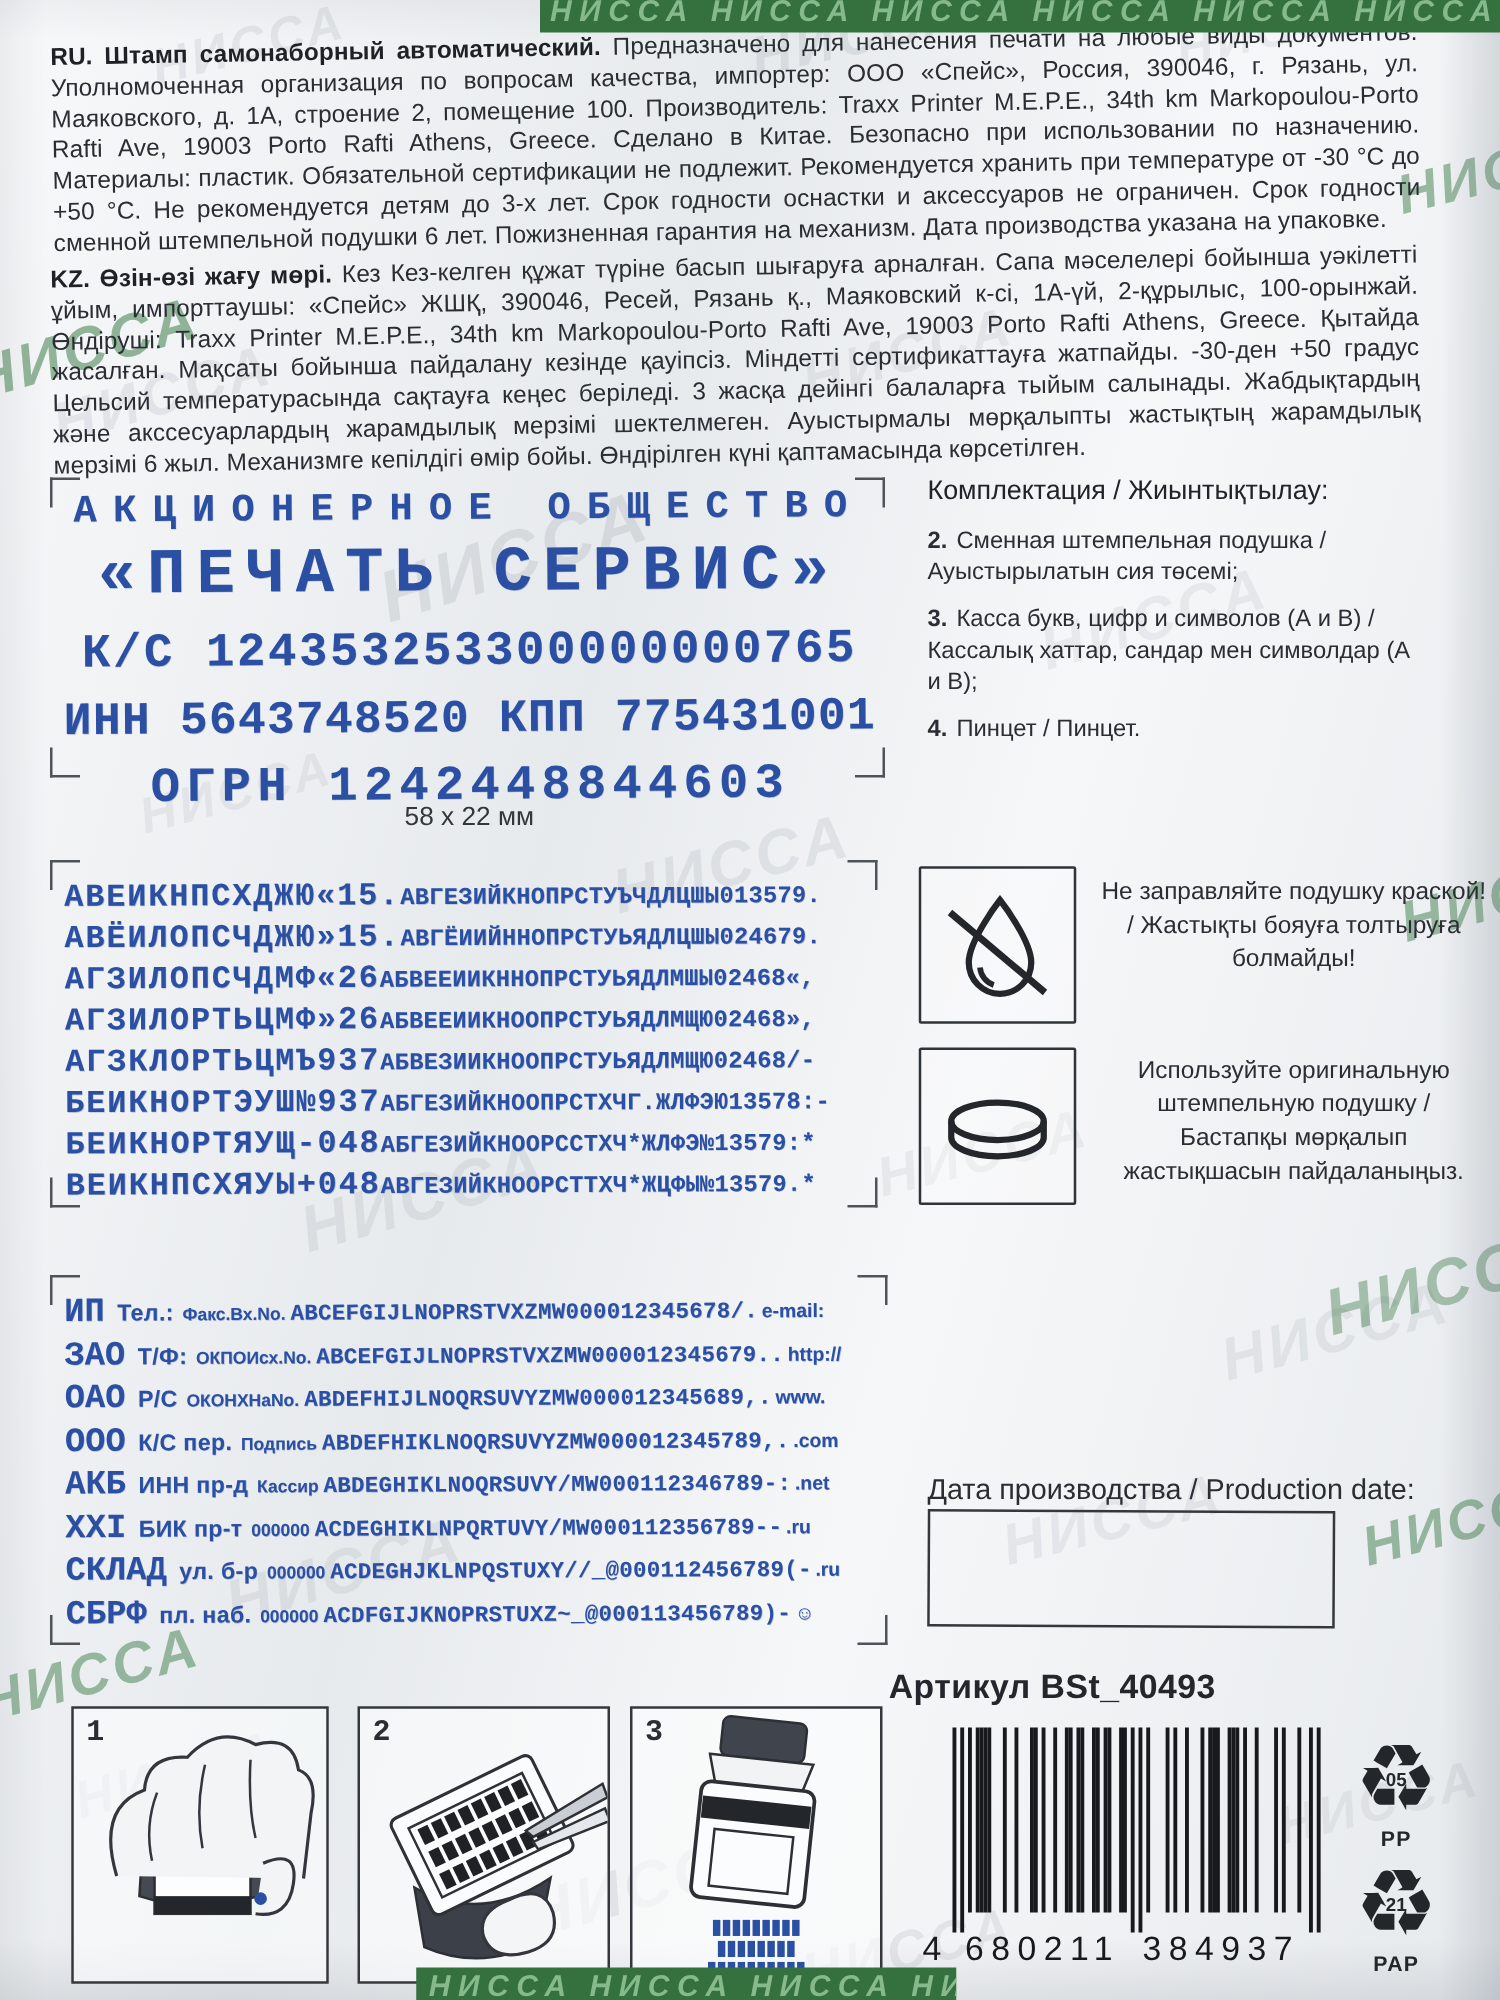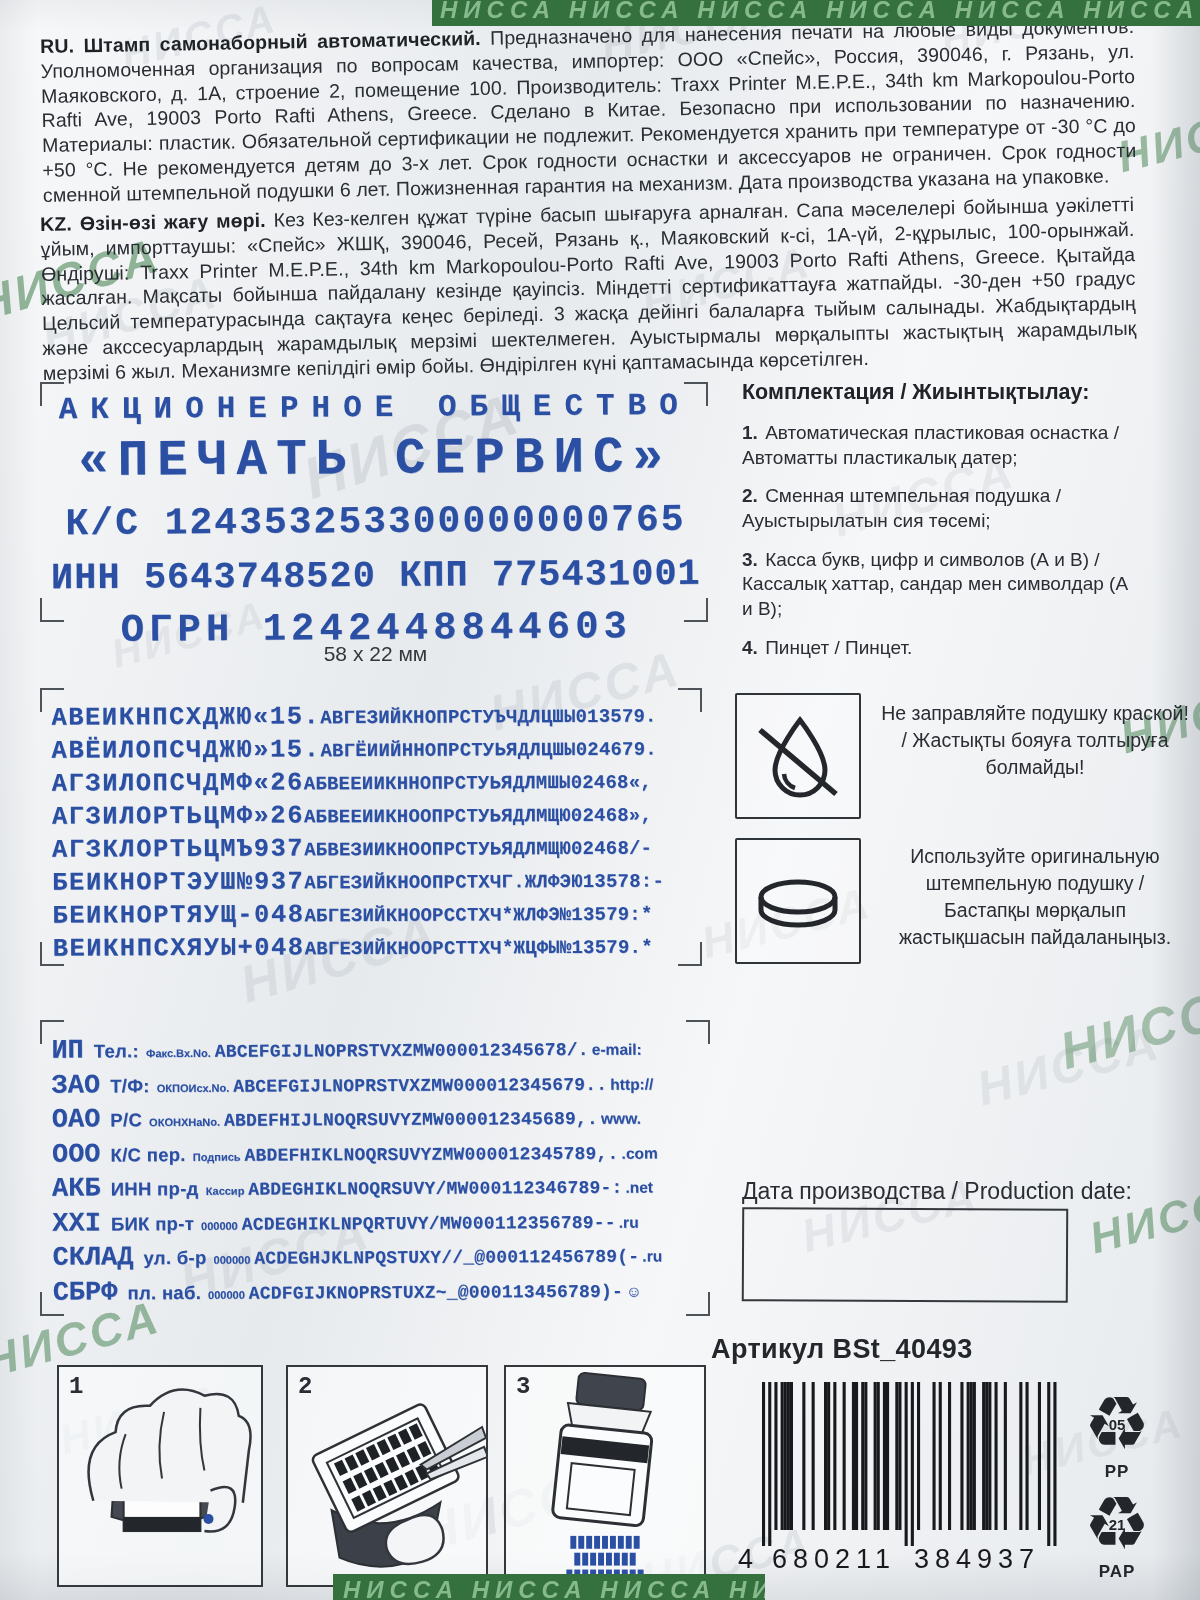--- a/index.html
+++ b/index.html
@@ -24,32 +24,32 @@
   .s-l4{font-size:37px;letter-spacing:1px;margin-top:12px;white-space:nowrap;}
   .s-l5{font-size:39px;letter-spacing:5px;margin-top:10px;white-space:nowrap;}
   .caption{position:absolute;z-index:2;left:48px;top:642px;width:655px;text-align:center;font-size:21px;color:#33363b;}
   .marks{position:absolute;z-index:1;}
   .marks i{position:absolute;width:22px;height:22px;border:0 solid #4e535a;}
   .marks i.tl{left:0;top:0;border-left-width:2px;border-top-width:2px;}
   .marks i.tr{right:0;top:0;border-right-width:2px;border-top-width:2px;}
   .marks i.bl{left:0;bottom:0;border-left-width:2px;border-bottom-width:2px;}
   .marks i.br{right:0;bottom:0;border-right-width:2px;border-bottom-width:2px;}
   .kit{position:absolute;z-index:2;left:742px;top:380px;width:400px;}
-  .kit-title{font-weight:bold;font-size:21.5px;color:#202329;margin-bottom:16px;}
+  .kit-title{font-weight:normal;font-size:21.5px;color:#202329;margin-bottom:16px;}
   .kit-item{font-size:19px;line-height:1.3;margin-bottom:14px;color:#2a2d33;}
   .kit-item b{margin-right:2px;}
   .csa{position:absolute;z-index:2;left:52px;top:702px;width:645px;transform:rotate(-.3deg);}
   .csa-row{display:flex;align-items:baseline;height:33px;white-space:nowrap;}
   .csa-big{font-size:25.5px;letter-spacing:1.5px;}
   .csa-small{font-size:19px;letter-spacing:.2px;}
   .csb{position:absolute;z-index:2;left:52px;top:1034px;width:650px;transform:rotate(-.3deg);}
   .csb-row{display:flex;align-items:baseline;height:34.5px;white-space:nowrap;}
   .csb-big{font-size:27px;margin-right:10px;}
   .csb-mid{font-family:"Liberation Sans",sans-serif;font-weight:bold;font-size:18.5px;color:#2b4fa3;margin-right:7px;letter-spacing:.3px;}
-  .csb-sub{font-family:"Liberation Sans",sans-serif;font-weight:bold;font-size:11px;color:#2b4fa3;margin-right:4px;}
+  .csb-sub{font-family:"Liberation Sans",sans-serif;font-weight:bold;font-size:14px;color:#2b4fa3;margin-right:4px;}
   .csb-small{font-size:18px;letter-spacing:.2px;}
   .csb-tail{font-family:"Liberation Sans",sans-serif;font-weight:bold;font-size:15.5px;color:#2b4fa3;margin-left:3px;}
   .warnbox{position:absolute;z-index:2;width:122px;height:122px;border:2.5px solid #2f3439;border-radius:2px;display:flex;align-items:center;justify-content:center;background:rgba(255,255,255,.25);}
   .warntext{position:absolute;z-index:2;width:310px;font-size:19.5px;line-height:1.38;color:#2a2d33;text-align:center;}
   .pd-label{position:absolute;z-index:2;left:742px;top:1178px;font-size:23px;color:#2a2d33;}
   .pd-box{position:absolute;z-index:2;left:742px;top:1208px;width:322px;height:90px;border:2.5px solid #34383d;transform:rotate(.3deg);}
   .sku{position:absolute;z-index:2;left:711px;top:1334px;font-size:27px;font-weight:bold;color:#23262b;letter-spacing:.4px;}
   .barcode{position:absolute;z-index:2;left:736px;top:1378px;}
   .recycle{position:absolute;z-index:2;width:90px;text-align:center;color:#23262b;}
   .recycle .tri{font-family:"DejaVu Sans",sans-serif;font-size:74px;line-height:74px;display:block;}
@@ -119,21 +119,20 @@
     <div class="s-l2">«ПЕЧАТЬ СЕРВИС»</div>
     <div class="s-l3">К/С 124353253300000000765</div>
     <div class="s-l4">ИНН 5643748520 КПП 775431001</div>
     <div class="s-l5">ОГРН 1242448844603</div>
   </div>
   <div class="caption">58 х 22 мм</div>
 
   <div class="kit">
     <div class="kit-title">Комплектация / Жиынтықтылау:</div>
     <div id="kit-items">
-        <div class="kit-item"><b>1.</b> <span>Автоматическая пластиковая оснастка / Автоматты пластикалық датер;</span></div>
         <div class="kit-item"><b>2.</b> <span>Сменная штемпельная подушка / Ауыстырылатын сия төсемі;</span></div>
         <div class="kit-item"><b>3.</b> <span>Касса букв, цифр и символов (А и В) / Кассалық хаттар, сандар мен символдар (А и В);</span></div>
         <div class="kit-item"><b>4.</b> <span>Пинцет / Пинцет.</span></div>
       </div>
   </div>
 
   <div class="marks" style="left:40px;top:688px;width:662px;height:278px;">
     <i class="tl"></i>
       <i class="tr"></i>
     <i class="bl"></i>

